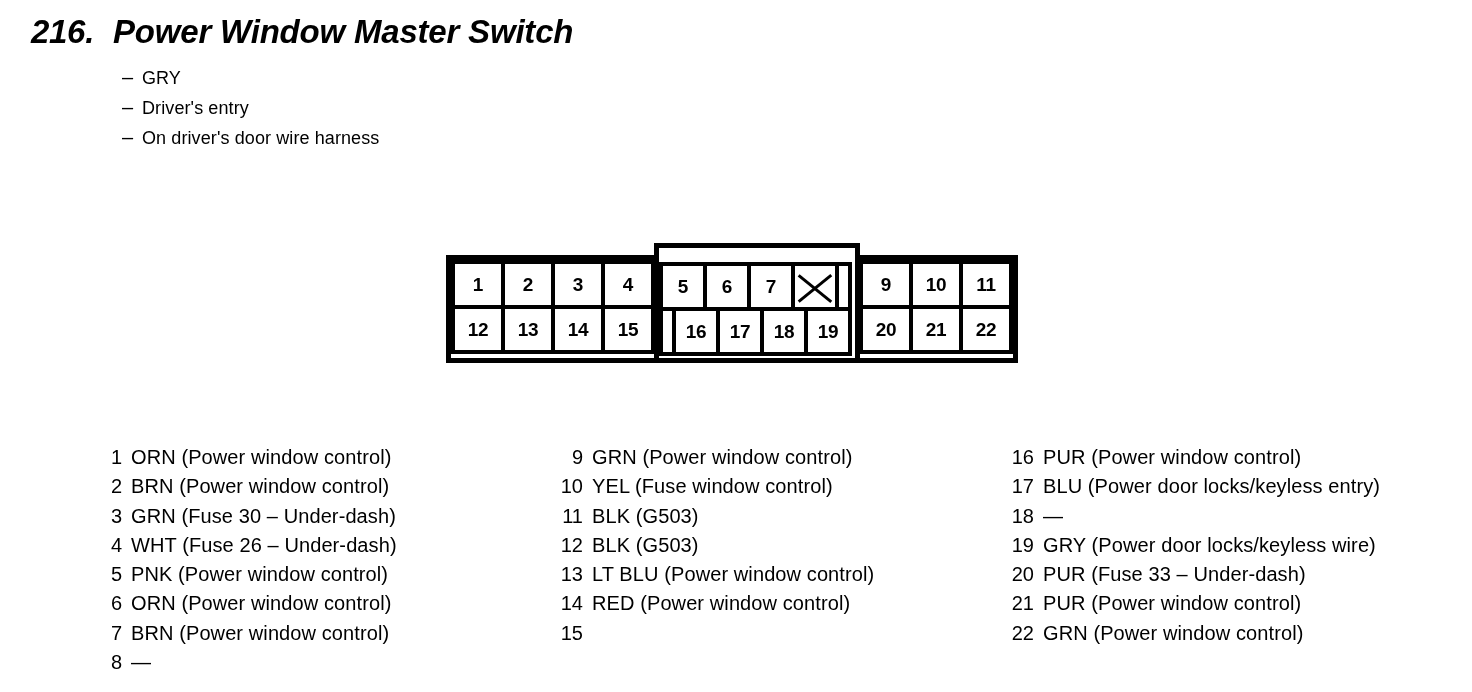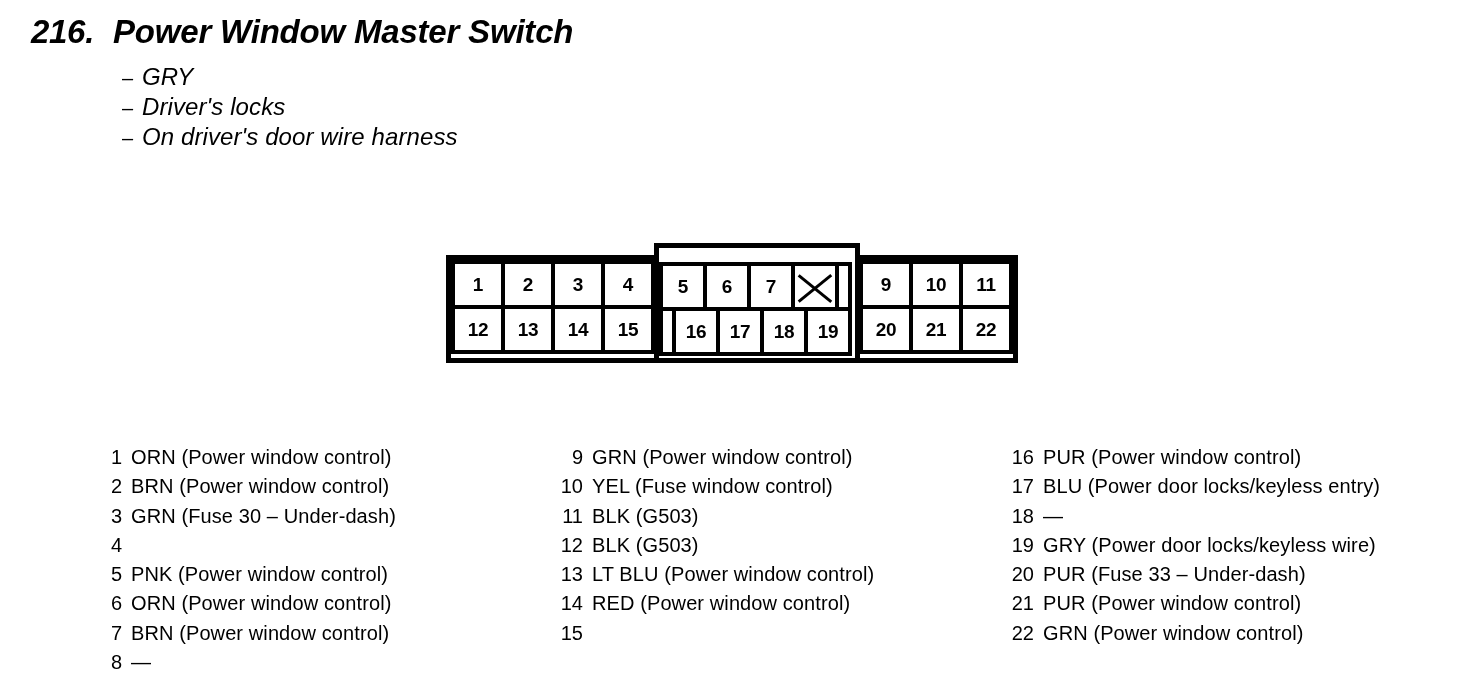--- a/index.html
+++ b/index.html
@@ -53,23 +53,22 @@
     white-space: nowrap;
     height: 30px;
     line-height: 30px;
   }
   .bullet-dash {
     font-size: 20px;
     width: 20px;
     display: inline-block;
   }
   .bullet-label {
-    font-size: 24px;
+    font-size: 18px;
     letter-spacing: 0.1px;
-    font-style: italic;
   }
 
   
   #connector {
     position: absolute;
     left: 446px;
     top: 243px;
     width: 572px;
     height: 120px;
   }
@@ -191,21 +190,21 @@
     <span id="title-text">Power Window Master Switch</span>
   </div>
 
   <div id="bullets">
     <div class="bullet-row">
       <span class="bullet-dash">–</span>
       <span class="bullet-label">GRY</span>
     </div>
     <div class="bullet-row">
       <span class="bullet-dash">–</span>
-      <span class="bullet-label">Driver's locks</span>
+      <span class="bullet-label">Driver's entry</span>
     </div>
     <div class="bullet-row">
       <span class="bullet-dash">–</span>
       <span class="bullet-label">On driver's door wire harness</span>
     </div>
   </div>
 </div>
 
 <div id="connector">
 
@@ -266,20 +265,21 @@
     <div class="legend-row">
       <span class="legend-num">2</span>
       <span class="legend-desc">BRN (Power window control)</span>
     </div>
     <div class="legend-row">
       <span class="legend-num">3</span>
       <span class="legend-desc">GRN (Fuse 30 – Under-dash)</span>
     </div>
     <div class="legend-row">
       <span class="legend-num">4</span>
+      <span class="legend-desc">WHT (Fuse 26 – Under-dash)</span>
     </div>
     <div class="legend-row">
       <span class="legend-num">5</span>
       <span class="legend-desc">PNK (Power window control)</span>
     </div>
     <div class="legend-row">
       <span class="legend-num">6</span>
       <span class="legend-desc">ORN (Power window control)</span>
     </div>
     <div class="legend-row">

